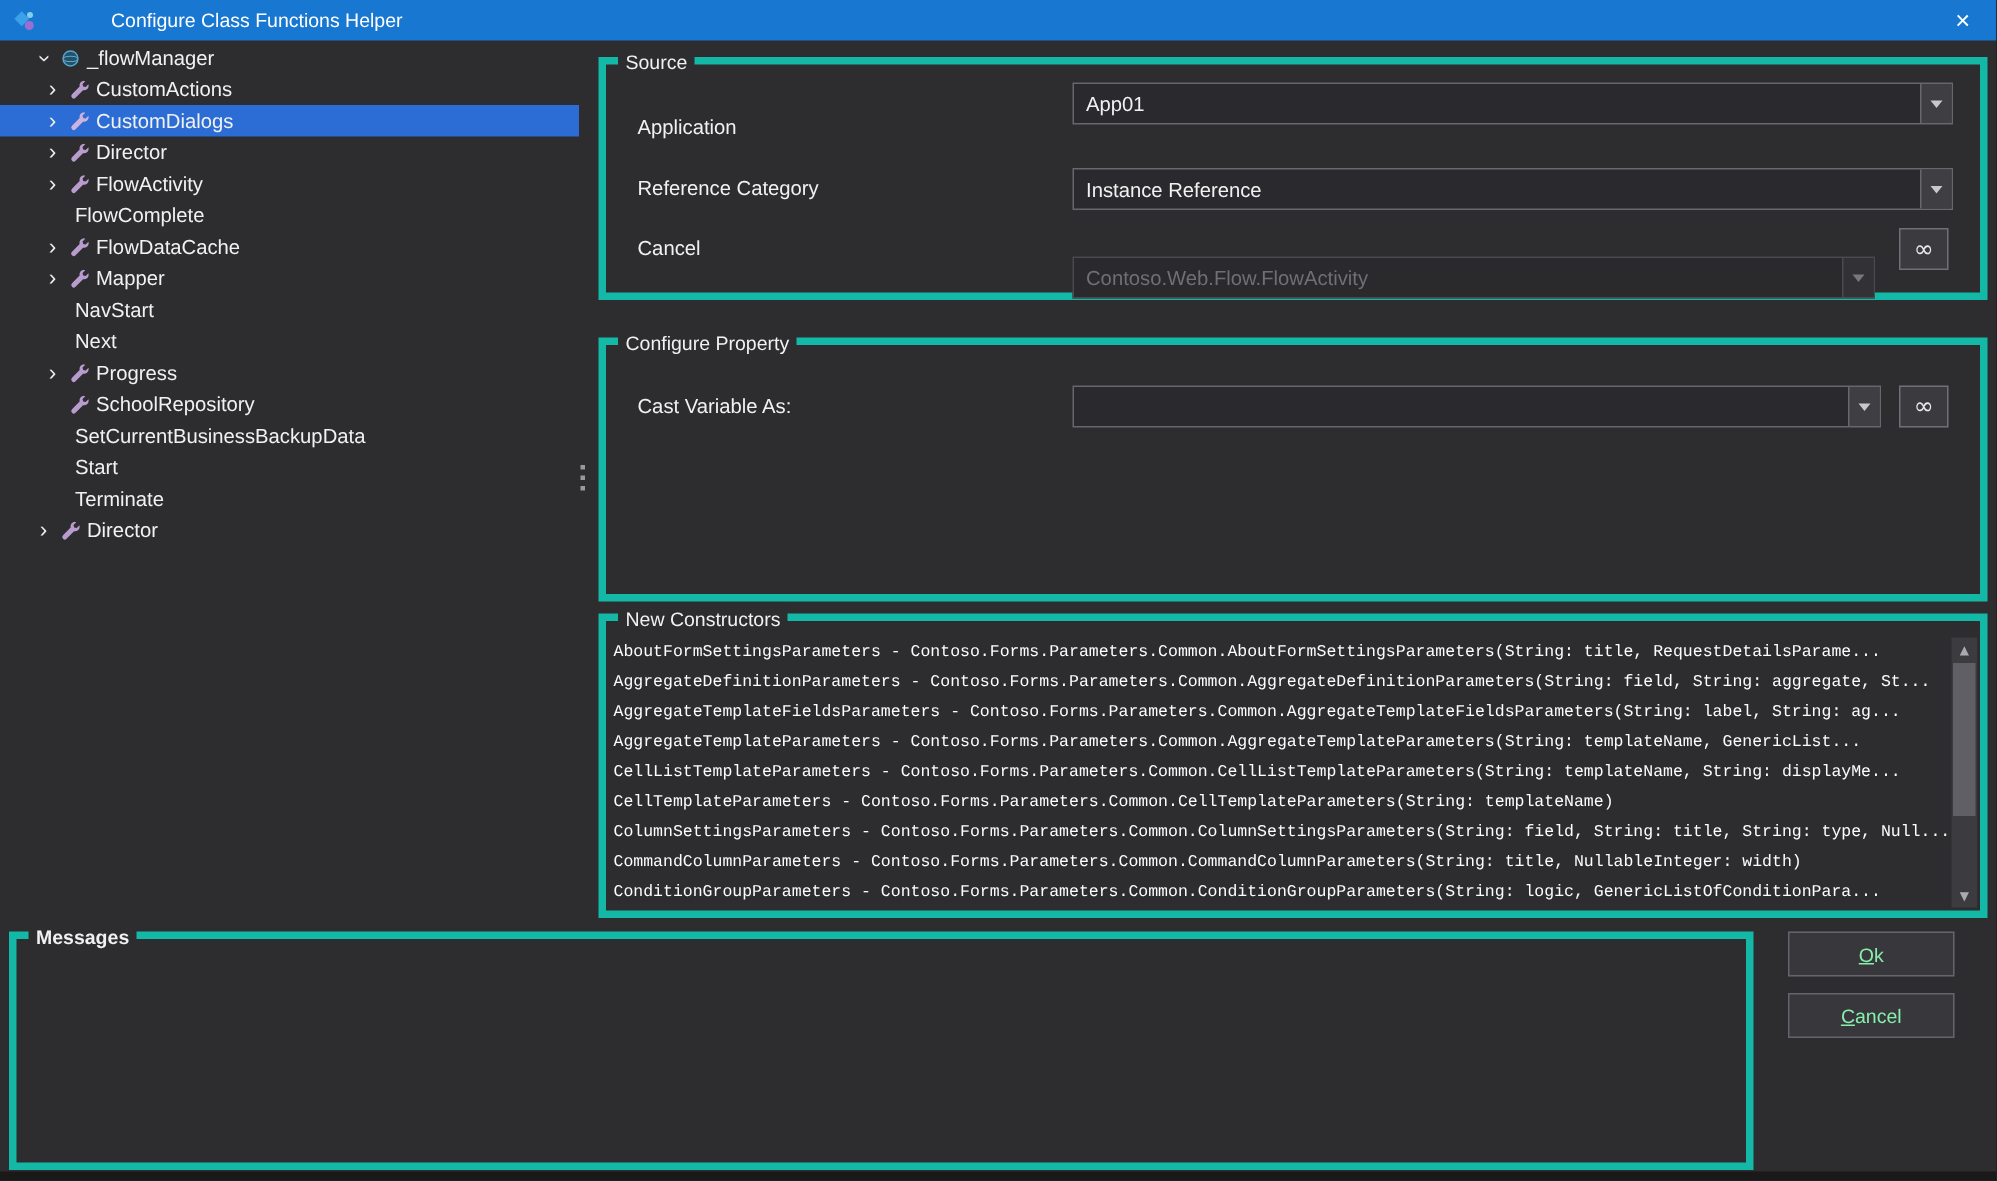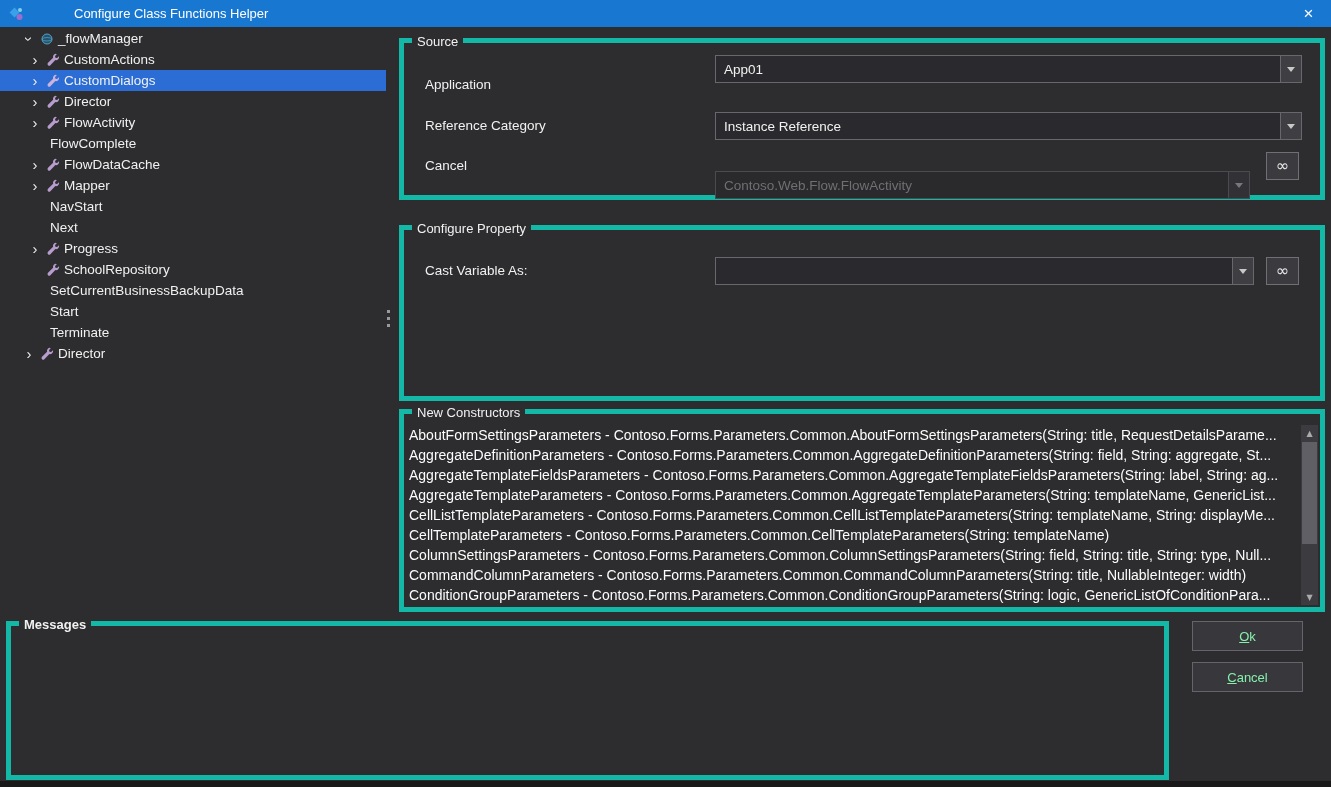--- a/index.html
+++ b/index.html
@@ -38,21 +38,21 @@
   .combo { position:absolute; height:28px; background:#2a2a2e; border:1px solid #67676c; display:flex; align-items:stretch; cursor:default; }
   .combo-text { flex:1; display:flex; align-items:center; padding:0 8px; font-size:13.5px; white-space:nowrap; overflow:hidden; }
   .combo-btn { width:21px; flex:0 0 21px; background:#3e3e43; border-left:1px solid #67676c; display:flex; align-items:center; justify-content:center; }
   .arr { width:0; height:0; border-left:4px solid transparent; border-right:4px solid transparent; border-top:5px solid #c8c8c8; }
   .combo.disabled { background:#2a2a2d; border-color:#4a4a4f; }
   .combo.disabled .combo-text { color:#6f6f74; }
   .combo.disabled .combo-btn { background:#323236; border-left-color:#4a4a4f; }
   .combo.disabled .arr { border-top-color:#77777c; }
   .linkbtn { position:absolute; width:33px; height:28px; background:#3a3a3f; border:1px solid #6f6f74; color:#e8e8e8; font-size:16px; line-height:1; display:flex; align-items:center; justify-content:center; cursor:pointer; font-family:"DejaVu Sans",sans-serif; }
   
-  .ctor-list { position:absolute; left:2px; top:11px; right:20px; bottom:2px; overflow:hidden; font-family:Liberation Sans, sans-serif; font-size:14px; }
+  .ctor-list { position:absolute; left:2px; top:11px; right:20px; bottom:2px; overflow:hidden; font-family:Liberation Mono, monospace; font-size:11px; }
   .ctor-row { height:20px; line-height:20px; white-space:nowrap; padding-left:3px; color:#fdfdfd; cursor:default; }
   .scrollbar { position:absolute; top:11px; right:2px; width:17px; bottom:2px; background:#3c3c40; }
   .sb-btn { position:absolute; left:0; width:17px; height:16px; display:flex; align-items:center; justify-content:center; font-size:8px; color:#ababab; font-family:"DejaVu Sans",sans-serif; cursor:pointer; }
   .sb-up { top:0; } .sb-down { bottom:0; }
   .sb-thumb { position:absolute; left:1px; right:1px; top:17px; height:102px; background:#5f5f65; cursor:pointer; }
   
   .btn { position:absolute; width:111px; height:30px; background:#37373c; border:1px solid #64646a; color:#86efac; font-size:13px; display:flex; align-items:center; justify-content:center; font-family:inherit; cursor:pointer; }
   .btn-label { display:block; }
   .btn-label::first-letter { text-decoration:underline; }
   .bottom-strip { position:absolute; left:0; right:0; bottom:0; height:6px; background:#191919; }

